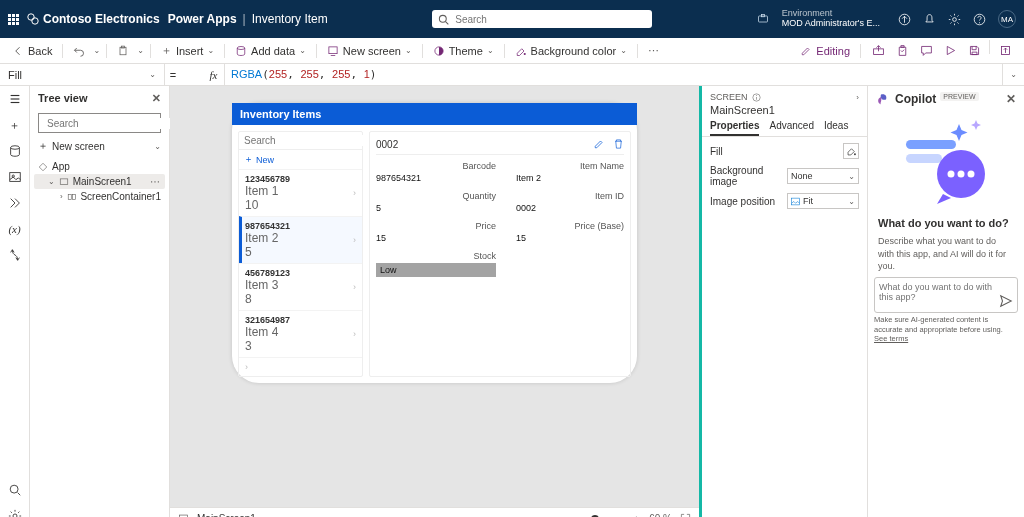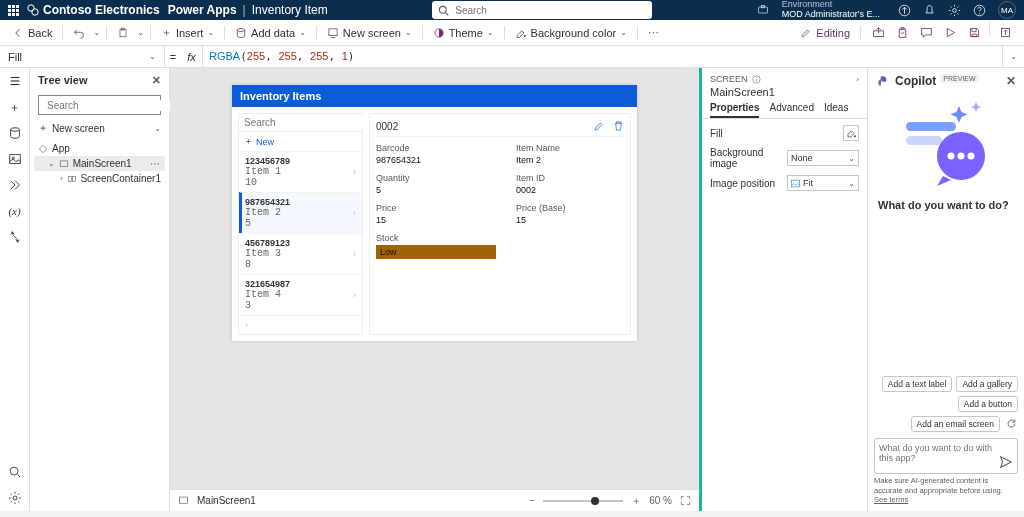--- a/index.html
+++ b/index.html
@@ -1,18 +1,18 @@
 <!DOCTYPE html>
 <html><head>
 <meta charset="utf-8">
 <style>
   * { box-sizing: border-box; margin:0; padding:0; font-family: "Segoe UI", sans-serif; }
   body { width:1024px; height:517px; overflow:hidden; background:#f3f2f1; font-size:11px; color:#323130;}
   
-  .topbar { display:flex; align-items:center; height:20px; background:#0b2e4f; color:#fff; padding:0 8px; gap:8px;}
+  .topbar { display:flex; align-items:center; height:38px; background:#0b2e4f; color:#fff; padding:0 8px; gap:8px;}
   .waffle{display:grid;grid-template-columns:repeat(3,3px);grid-template-rows:repeat(3,3px);gap:1px;}
   .waffle span{background:#fff;width:3px;height:3px;}
   .brand{font-weight:600;font-size:12px;}
   .brand svg{vertical-align:-2px;margin-right:4px;}
   .appsegment{font-size:12px;display:flex;gap:6px;align-items:center;}
   .searchtop{flex:0 0 220px;margin-left:auto;background:#fff;border-radius:3px;height:18px;display:flex;align-items:center;padding:0 6px;color:#555;gap:6px;}
   .searchtop input{border:none;outline:none;font-size:10px;flex:1;}
   .env{margin-left:auto;display:flex;align-items:center;gap:13px;font-size:9px;line-height:1.1;}
   .env .lbl{opacity:.7;}
   .topicons{display:flex;gap:12px;align-items:center;margin-left:10px;}
@@ -24,21 +24,21 @@
   .cmdbtn svg{width:12px;height:12px;}
   .sep{width:1px;height:14px;background:#e1dfdd;margin:0 2px;}
   .chev{font-size:8px;color:#605e5c;}
   .spacer{flex:1;}
   .iconbtn{width:22px;height:22px;display:flex;align-items:center;justify-content:center;cursor:pointer;border-radius:2px;}
   .iconbtn svg{width:13px;height:13px;}
   .iconrow{display:flex;gap:2px;}
   
   .formulabar{height:22px;background:#fff;display:flex;align-items:center;border-bottom:1px solid #e1dfdd;font-size:11px;}
   .propselect{width:165px;height:22px;border:none;border-right:1px solid #e1dfdd;display:flex;align-items:center;padding:0 8px;justify-content:space-between;color:#323130;}
-  .fx{width:22px;display:flex;align-items:center;justify-content:center;border-right:1px solid #e1dfdd;font-style:italic;font-family:Liberation Sans, sans-serif;height:100%;}
+  .fx{width:22px;display:flex;align-items:center;justify-content:center;border-right:1px solid #e1dfdd;font-style:italic;font-family:Liberation Serif, serif;height:100%;margin-left:22px;}
   .eq{width:16px;display:flex;align-items:center;justify-content:center;height:100%;}
   .formula{padding-left:6px;font-family:Consolas,monospace;}
   .formula .fn{color:#0078d4;}
   .formula .num{color:#b22222;}
   .fexpand{width:22px;border-left:1px solid #e1dfdd;display:flex;align-items:center;justify-content:center;height:100%;margin-left:auto;}
   
   .main{display:flex;height:calc(100% - 74px);}
   .leftrail{width:30px;background:#fff;border-right:1px solid #e1dfdd;display:flex;flex-direction:column;align-items:center;padding-top:6px;gap:12px;}
   .leftrail .ic{width:14px;height:14px;display:flex;align-items:center;justify-content:center;color:#323130;cursor:pointer;}
   .leftbottom{margin-top:auto;margin-bottom:6px;display:flex;flex-direction:column;gap:12px;align-items:center;}
@@ -54,42 +54,42 @@
   .newscreen{display:flex;align-items:center;gap:4px;padding:2px 8px;font-size:10px;color:#323130;cursor:pointer;}
   .treeitems{padding:4px 4px;font-size:10px;}
   .treerow{display:flex;align-items:center;gap:4px;padding:2px 4px;cursor:pointer;border-radius:2px;}
   .treerow.sel{background:#edebe9;}
   .treerow .more{margin-left:auto;color:#605e5c;letter-spacing:1px;}
   .indent1{padding-left:14px;}
   .indent2{padding-left:26px;}
   
   .canvaswrap{flex:1;display:flex;flex-direction:column;background:#e5e5e5;position:relative;}
   .canvas{flex:1;display:flex;align-items:flex-start;justify-content:center;overflow:auto;padding-top:17px;}
-  .screen{width:405px;background:#fff;box-shadow:0 0 4px rgba(0,0,0,.15);}
+  .screen{width:405px;background:#fff;box-shadow:0 0 4px rgba(0,0,0,.15);border-radius:27px;}
   .apphdr{background:#0b5cd6;color:#fff;font-weight:600;font-size:11px;padding:5px 8px;}
   .appbody{display:flex;gap:6px;padding:6px;}
   .listcol{width:125px;border:1px solid #eee;border-radius:2px;display:flex;flex-direction:column;}
   .listsearch{display:flex;align-items:center;padding:3px 5px;border-bottom:1px solid #eee;font-size:10px;color:#888;}
   .listsearch input{border:none;outline:none;flex:1;font-size:10px;}
   .listnew{font-size:9px;color:#0b5cd6;padding:3px 5px;display:flex;gap:3px;align-items:center;}
   .listitems{display:flex;flex-direction:column;}
   .lrow{padding:4px 6px;border-top:1px solid #f3f3f3;display:flex;align-items:center;gap:4px;cursor:pointer;}
   .lrow .txt{flex:1;}
   .lrow .b{font-size:9px;font-weight:600;color:#333;}
-  .lrow .s{font-size:10px;color:#666;font-family:Liberation Mono, monospace;}
+  .lrow .s{font-size:12px;color:#666;}
   .lrow.sel{border-left:3px solid #0b5cd6;background:#f5f9ff;padding-left:3px;}
   .lrow .ch{color:#bbb;font-size:9px;}
   .detailcol{flex:1;border:1px solid #eee;border-radius:2px;padding:6px;}
   .detailtop{display:flex;align-items:center;font-size:10px;border-bottom:1px solid #eee;padding-bottom:4px;margin-bottom:6px;}
   .detailtop .actions{margin-left:auto;display:flex;gap:8px;color:#0b5cd6;}
   .fields{display:grid;grid-template-columns:1fr 1fr;column-gap:20px;row-gap:8px;font-size:9px;}
-  .fld .fl{color:#555;margin-bottom:2px;}
+  .fld .fl{color:#555;margin-bottom:2px;text-align:right;}
   .fld .fv{color:#111;font-size:9px;}
   .stockfld{grid-column:1;}
-  .stockv{background:#a16207;padding:2px 4px;display:inline-block;min-width:120px;}
+  .stockv{background:#a3a3a3;padding:2px 4px;display:inline-block;min-width:120px;}
   
   .canvasft{height:22px;background:#fff;border-top:1px solid #e1dfdd;display:flex;align-items:center;padding:0 8px;gap:8px;font-size:10px;}
   .zoom{margin-left:auto;display:flex;align-items:center;gap:8px;color:#605e5c;}
   .zoombar{width:80px;height:2px;background:#c8c6c4;position:relative;}
   .zoombar .h{position:absolute;top:-3px;left:48px;width:8px;height:8px;border-radius:50%;background:#323130;}
   
   .proppanel{width:168px;background:#fff;border-left:3px solid #14b8a6;display:flex;flex-direction:column;font-size:10px;}
   .prophd{padding:6px 8px 2px 8px;display:flex;align-items:center;gap:4px;color:#605e5c;font-size:9px;text-transform:uppercase;}
   .prophd .exp{margin-left:auto;}
   .propname{padding:0 8px 4px 8px;font-size:11px;}
@@ -586,32 +586,22 @@
         <rect x="15" y="36" width="36" height="9" rx="4.5" fill="#c7d5ff"></rect>
         <circle cx="70" cy="56" r="24" fill="#7b61ff"></circle>
         <circle cx="60" cy="56" r="3.5" fill="#fff"></circle>
         <circle cx="70" cy="56" r="3.5" fill="#fff"></circle>
         <circle cx="80" cy="56" r="3.5" fill="#fff"></circle>
         <path d="M52 76l-6 10 14-6z" fill="#7b61ff"></path>
       </svg>
     </div>
     <div class="cptxt">
       <h4>What do you want to do?</h4>
-    </div>
-    <div class="cpchips" id="chips">
-        <span class="chip">Add a text label</span>
-        <span class="chip">Add a gallery</span>
-        <span class="chip">Add a button</span>
-        <span class="chip">Add an email screen</span>
-        <span class="refresh">
-          <svg width="11" height="11" viewBox="0 0 16 16">
-            <path d="M13 8a5 5 0 1 1-1.5-3.5M13 2v4h-4" fill="none" stroke="#605e5c" stroke-width="1.3"></path>
-          </svg>
-        </span>
-      </div>
+      <p>Describe what you want to do with this app, and AI will do it for you.</p>
+    </div>
     <div class="cpinput">
       <textarea placeholder="What do you want to do with this app?" style=""></textarea>
       <svg class="send" width="14" height="14" viewBox="0 0 16 16">
           <path d="M2 14l12-6L2 2l2 6-2 6z" fill="none" stroke="#605e5c" stroke-width="1.2"></path>
         </svg>
     </div>
     <div class="cpfoot"><span>Make sure AI-generated content is accurate and appropriate before using.</span> <a href="#">See terms</a></div>
   </div>
 </div>
 

